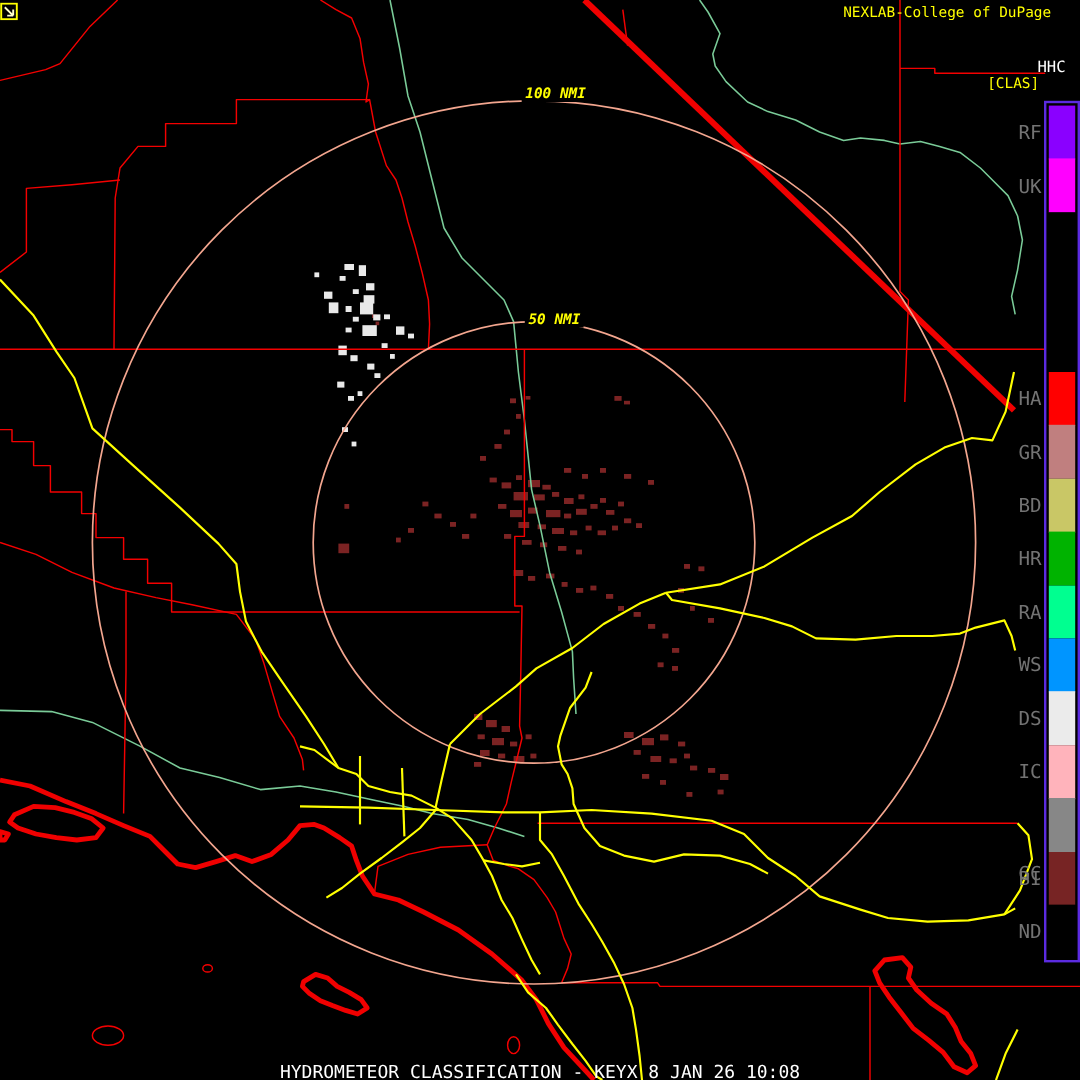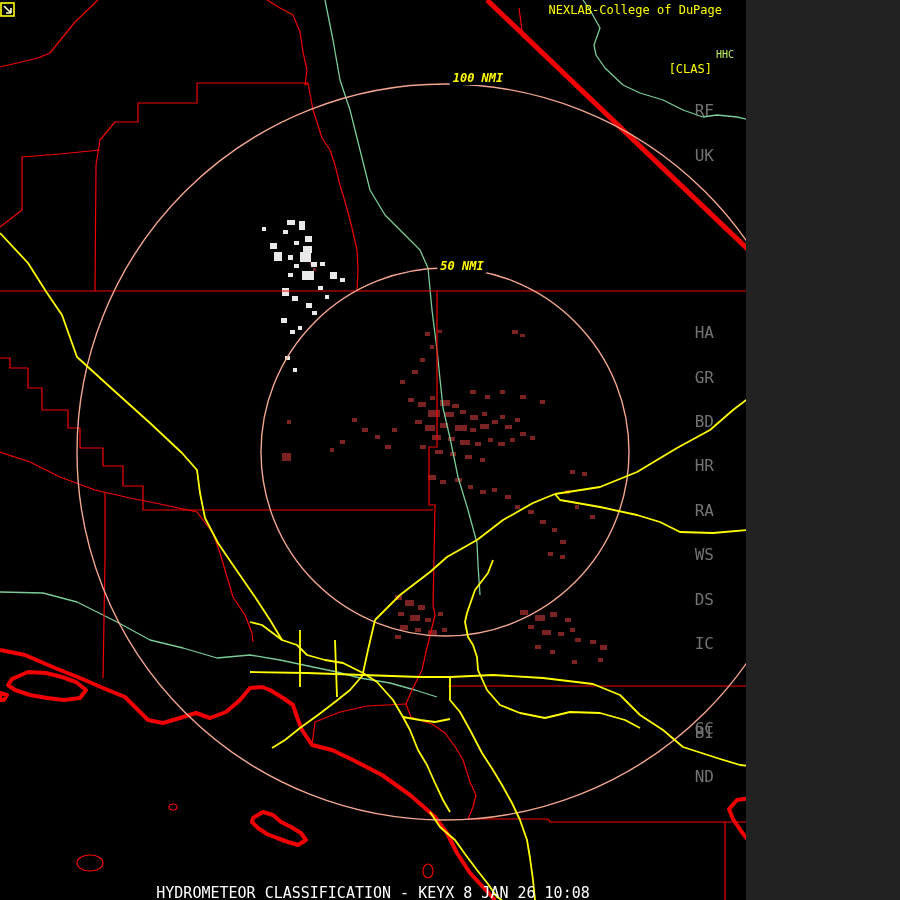--- a/index.html
+++ b/index.html
@@ -1,22 +1,22 @@
 <!DOCTYPE html>
 <html><head>
 <meta charset="utf-8">
 <style>
   html,body{margin:0;padding:0;background:#222;}
-  .stage{position:relative;width:746px;height:900px;background:#000;overflow:hidden;
+  .stage{position:relative;width:900px;height:900px;background:#000;overflow:hidden;
          font-family:"DejaVu Sans Mono",monospace;}
   svg{position:absolute;left:0;top:0;}
   .overlay{position:absolute;white-space:pre;}
   .nexlab-title{top:3px;right:24px;font-size:12px;color:#ffff00;}
   .nexlab-logo{top:2px;right:4px;width:15px;height:15px;}
-  .hhc{top:49px;right:12px;font-size:10px;color:#bef264;}
+  .hhc{top:49px;right:12px;font-size:13px;color:#ffffff;}
   .clas{top:62px;right:34px;font-size:12px;color:#ffff00;margin-left:40px;}
   .ring-label{font-size:12px;font-weight:bold;font-style:italic;color:#ffff00;
               background:#000;padding:0 3px;transform:translate(-50%,-50%);}
   .footer-title{top:884px;left:50%;transform:translateX(-50%);font-size:15px;color:#ffffff;}
   .legend-label{position:absolute;right:32px;font-size:16px;color:#737373;transform:translateY(-50%);}
   .legend-border{position:absolute;border:2px solid #5b2be0;background:transparent;}
   .legend-seg{position:absolute;}
 </style>
 </head>
 <body>
@@ -256,19 +256,19 @@
       <div class="legend-seg" style="left: 874px; top: 620.8px; width: 22px; height: 44.9px; background: rgb(255, 179, 187);"></div>
       <div class="legend-label" style="top: 643px; text-align: center;">IC</div>
       <div class="legend-seg" style="left: 874px; top: 665.2px; width: 22px; height: 44.9px; background: rgb(135, 135, 135);"></div>
       <div class="legend-label" style="top: 728px;">GC</div>
       <div class="legend-seg" style="left: 874px; top: 709.6px; width: 22px; height: 44.9px; background: rgb(119, 36, 36);"></div>
       <div class="legend-label" style="top: 731.8px;">BI</div>
       <div class="legend-seg" style="left: 874px; top: 754px; width: 22px; height: 44.9px; background: rgb(0, 0, 0);"></div>
       <div class="legend-label" style="top: 776.2px;">ND</div>
     </div>
 
-  <div class="overlay ring-label" id="ring-label-100" style="left: 478px; top: 78px;">100 NMI</div>
+  <div class="overlay ring-label" id="ring-label-100" style="left: 463px; top: 78px;">100 NMI</div>
 
   <div class="overlay ring-label" id="ring-label-50" style="left: 462px; top: 266px;">50 NMI</div>
 
   <div class="overlay footer-title">HYDROMETEOR CLASSIFICATION - KEYX 8 JAN 26 10:08</div>
 
 </div>
 
 </body></html>

